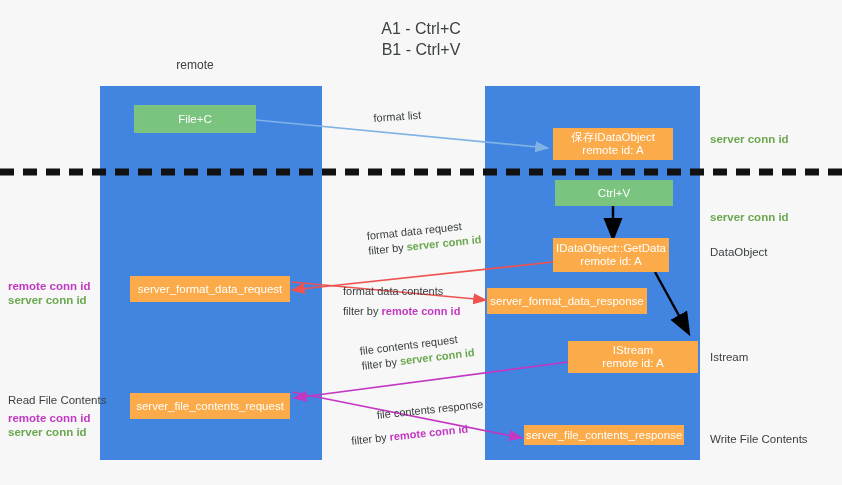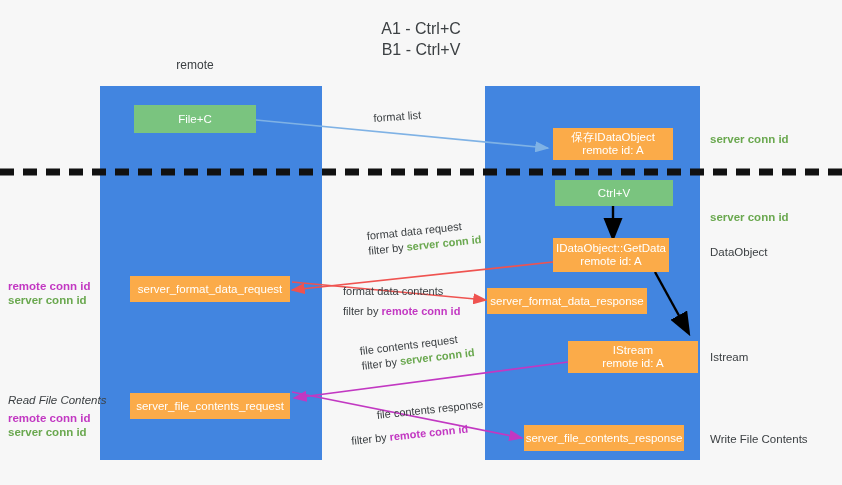--- a/index.html
+++ b/index.html
@@ -134,21 +134,21 @@
 
   <div class="abs box orange" style="left:487px;top:288px;width:160px;height:26px;">
     <span>server_format_data_response</span>
   </div>
 
   <div class="abs box orange" style="left:568px;top:341px;width:130px;height:32px;flex-direction:column;">
     <span>IStream</span>
     <span>remote id: A</span>
   </div>
 
-  <div class="abs box orange" style="left:524px;top:425px;width:160px;height:26px;">
+  <div class="abs box orange" style="left:524px;top:425px;width:160px;height:20px;">
     <span>server_file_contents_response</span>
   </div>
 
   <div class="abs elabel" style="left:373px;top:111px;transform:rotate(-4deg);transform-origin:left top;">
     <div>format list</div>
   </div>
 
   <div class="abs elabel" style="left:366px;top:229px;transform:rotate(-6deg);transform-origin:left top;">
     <div>format data request</div>
     <div>
@@ -185,20 +185,20 @@
 
   <div class="abs side plain-t" style="left:710px;top:350px;">Istream</div>
 
   <div class="abs side plain-t" style="left:710px;top:432px;">Write File Contents</div>
 
   <div class="abs side" style="left:8px;top:279px;">
     <div class="magenta-t">remote conn id</div>
     <div class="green-t">server conn id</div>
   </div>
 
-  <div class="abs side plain-t" style="left:8px;top:393px;font-style:italic;">Read File Contents</div>
+  <div class="abs side plain-t" style="left:8px;top:393px;">Read File Contents</div>
 
   <div class="abs side" style="left:8px;top:411px;">
     <div class="magenta-t">remote conn id</div>
     <div class="green-t">server conn id</div>
   </div>
 
 </div>
 
 </body></html>

